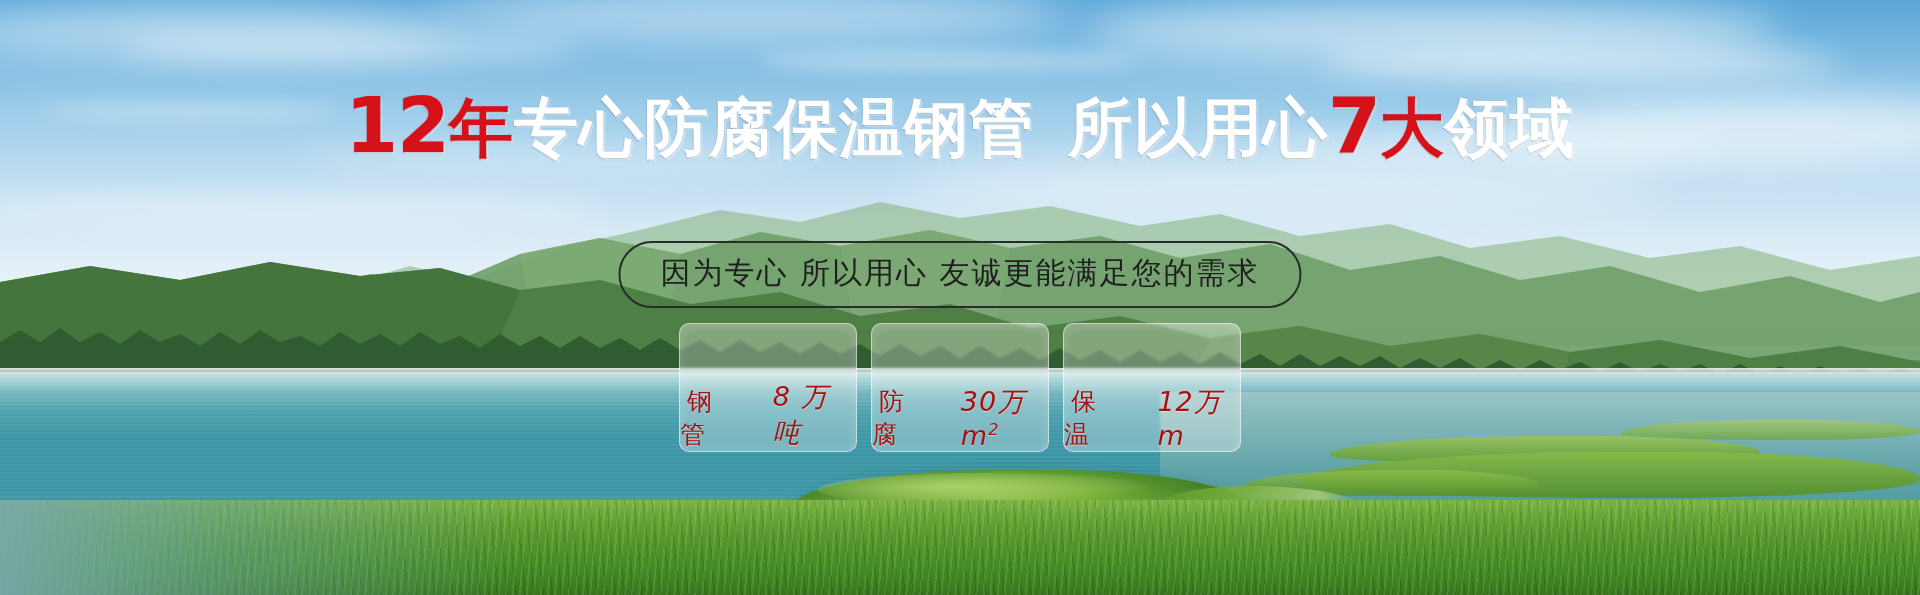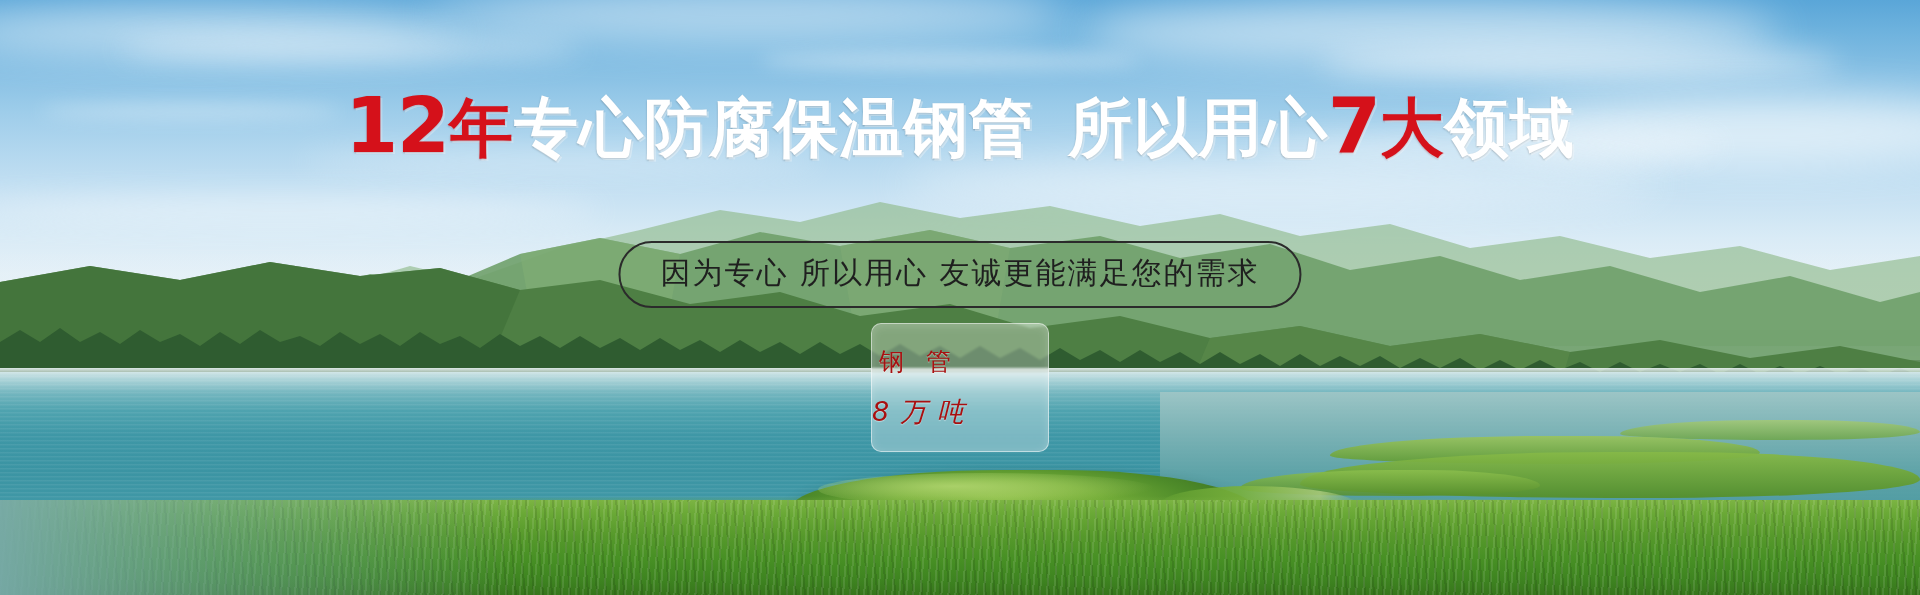--- a/index.html
+++ b/index.html
@@ -183,22 +183,22 @@
   .cards{
     position:absolute; left:50%; top:323px; transform:translateX(-50%);
     display:flex; gap:14px;
   }
   .card{
     width:178px; height:129px;
     border-radius:10px;
     border:1px solid rgba(255,255,255,.55);
     background:rgba(255,255,255,.30);
     backdrop-filter:blur(1px);
-    display:flex; flex-direction:column;
-    align-items:flex-start; justify-content:center;
+    display:flex; flex-direction:row;
+    align-items:flex-end; justify-content:center;
     gap:16px;
     box-shadow:0 2px 10px rgba(255,255,255,.18) inset;
   }
   .card .label{
     color:#a81010; font-size:25px; letter-spacing:7px; text-indent:7px;
     font-family:"DejaVu Sans","Liberation Sans",sans-serif;
     text-shadow:0 1px 1px rgba(255,255,255,.45);
   }
   .card .value{
     color:#a81010; font-size:27px; letter-spacing:1px;
@@ -285,17 +285,25 @@
     <span>因为专心 所以用心 友诚更能满足您的需求</span>
   </div>
 
   <div class="cards">
 
     <div class="card">
       <div class="label">钢 管</div>
       <div class="value"><span>8 万 吨</span></div>
     </div>
 
-
+    <div class="card">
+      <div class="label">防 腐</div>
+      <div class="value"><span>30万m</span><sup>2</sup></div>
+    </div>
+
+    <div class="card">
+      <div class="label">保 温</div>
+      <div class="value"><span>12万m</span></div>
+    </div>
 
   </div>
 
 </div>
 
 </body></html>

